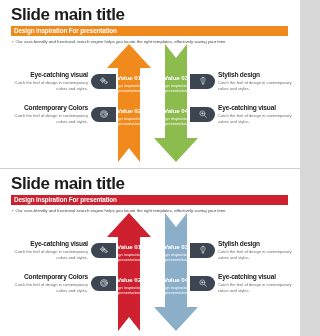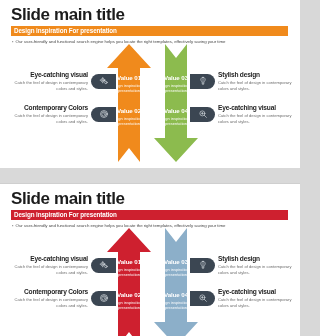--- a/index.html
+++ b/index.html
@@ -12,21 +12,20 @@
     height: 336px;
     overflow: hidden;
     font-family: "Liberation Sans", sans-serif;
   }
   .deck {
     width: 300px;
     height: 336px;
     display: flex;
     flex-direction: column;
     background: #d9d9d9;
-    gap: 15px;
   }
   .slide {
     position: relative;
     width: 300px;
     height: 168px;
     background: #ffffff;
     box-sizing: border-box;
     overflow: hidden;
     flex: 0 0 168px;
   }

